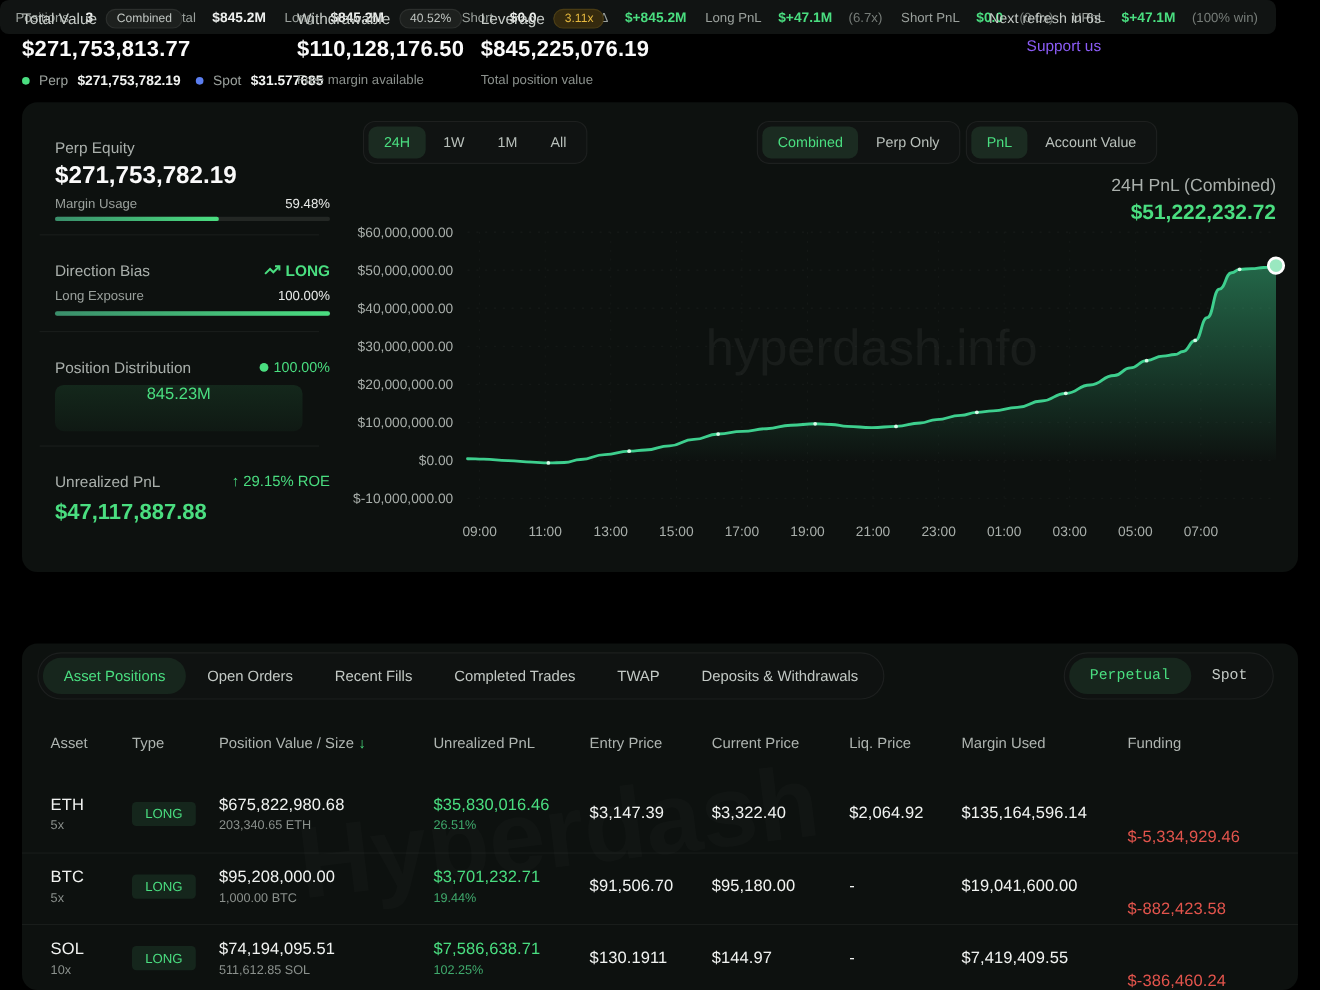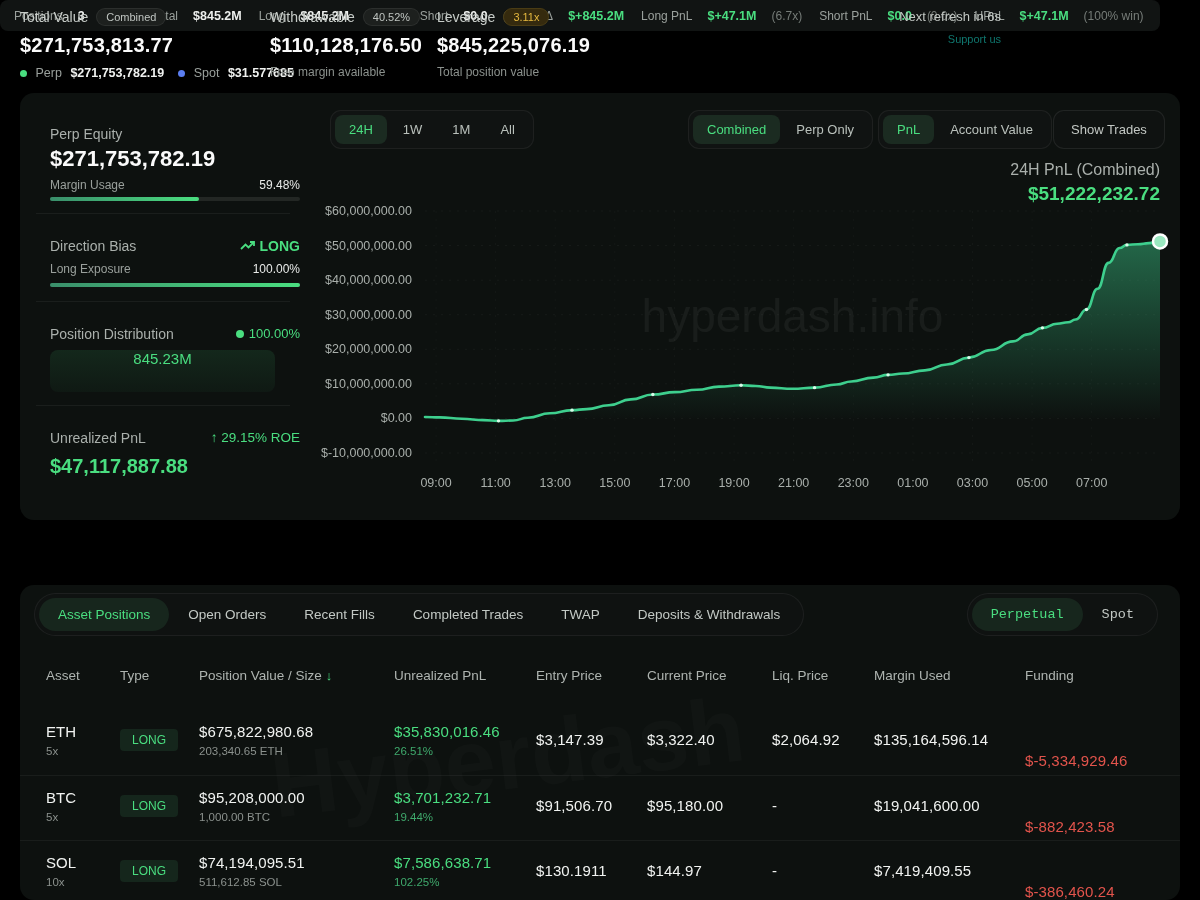--- a/index.html
+++ b/index.html
@@ -15,21 +15,21 @@
     border-radius:999px; padding:2px 9px; }
   .pill.gold { color:#e6b93f; background:#352a0e; border-color:#4a3c14; }
   .hdr-value { font-size:20px; font-weight:700; color:#fafafa; margin-top:8px; letter-spacing:.2px; }
   .hdr-sub { font-size:12px; color:#8b918d; margin-top:8px; }
   .legend { display:flex; gap:14px; margin-top:9px; font-size:12.5px; align-items:center; }
   .dot { width:7px; height:7px; border-radius:50%; display:inline-block; margin-right:5px; }
   .lg-label { color:#9aa09c; margin-right:5px; }
   .lg-value { color:#f0f2f0; font-weight:700; }
   .hdr-right { position:absolute; right:20px; top:9px; text-align:right; }
   .refresh { font-size:13px; color:#c3c8c4; }
-  .support { font-size:11px; color:#0f766e; margin-top:9px; cursor:pointer; }
+  .support { font-size:14px; color:#8b5cf6; margin-top:9px; cursor:pointer; }
 
   
   .card { position:absolute; background:#0d110f; border-radius:14px; }
   #card-main { left:20px; top:93px; width:1160px; height:427px; }
   #positions-bar { left:20px; top:543px; width:1160px; height:31px; background:#111413;
     border-radius:8px; display:flex; align-items:center; padding:0 14px; gap:17px; }
   #card-bottom { left:20px; top:585px; width:1160px; height:315px; }
 
   
   .ov-label { font-size:14px; color:#aab0ac; }
@@ -197,21 +197,20 @@
   <div class="seg-group" style="left:668px;top:17px;">
     <div class="seg-btn active">Combined</div>
     <div class="seg-btn">Perp Only</div>
   </div>
 
   <div class="seg-group" style="left:858px;top:17px;">
     <div class="seg-btn active">PnL</div>
     <div class="seg-btn">Account Value</div>
   </div>
 
-  <div class="btn-plain" style="left:1033px;top:17px;">Show Trades</div>
 
   <div class="chart-caption" style="top:68px;">
     <div class="cap-label">24H PnL (Combined)</div>
     <div class="cap-value">$51,222,232.72</div>
   </div>
 
   <div id="chart-wrap">
     <svg width="860" height="300" id="chart-svg">
         <defs>
           <linearGradient id="areaGrad" x1="0" y1="0" x2="0" y2="1">

